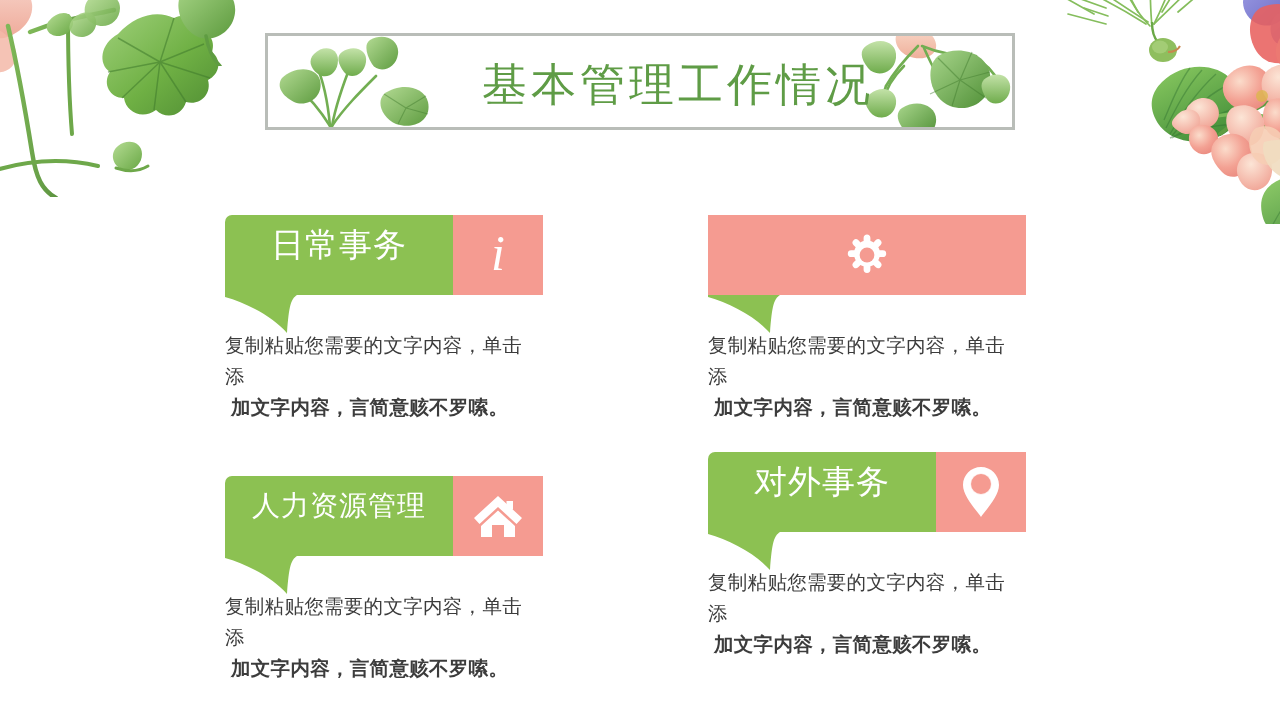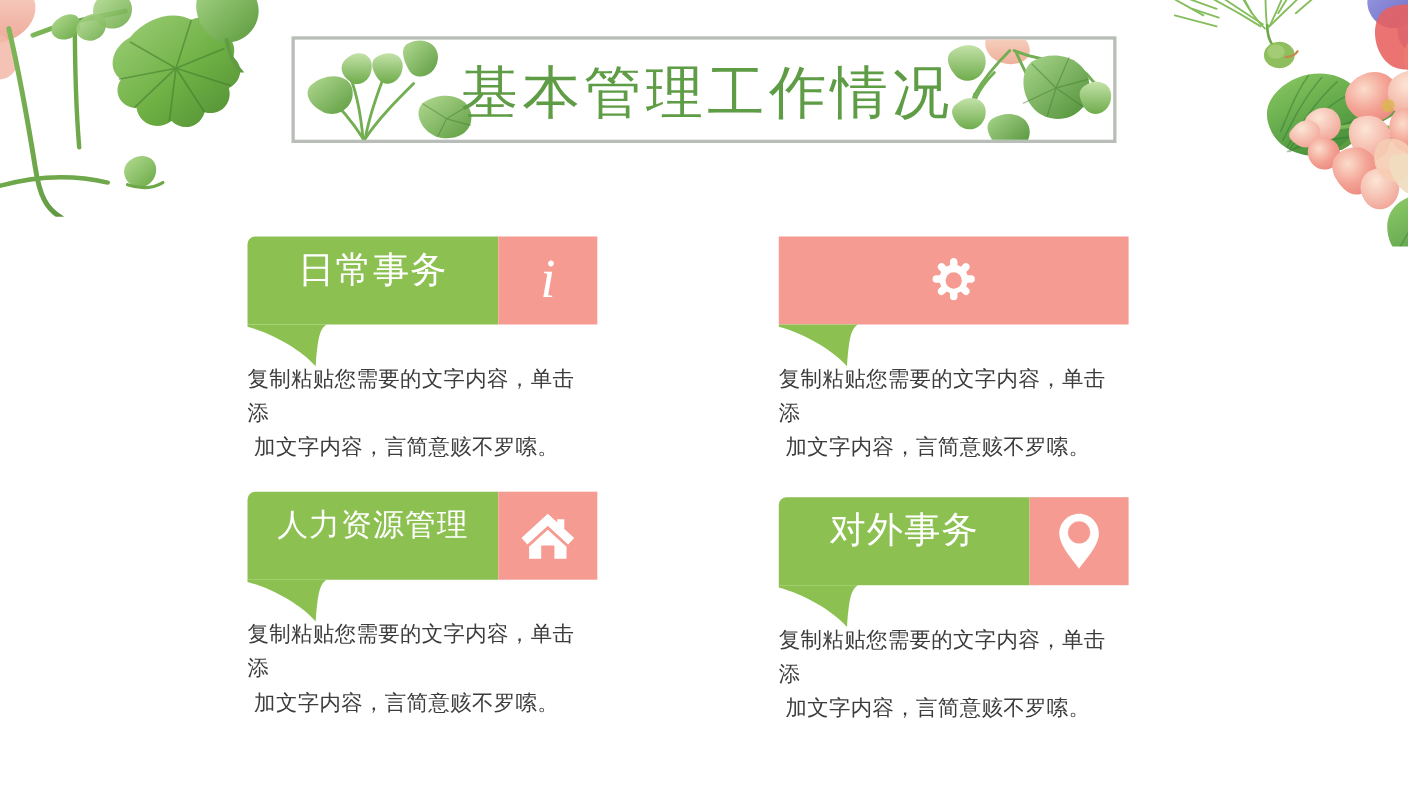--- a/index.html
+++ b/index.html
@@ -19,25 +19,26 @@
   .title-frame{
     position:absolute;left:265px;top:33px;width:750px;height:97px;
     border:3px solid #b9bdb8;
     box-sizing:border-box;
     background:#ffffff;
     overflow:hidden;
   }
   .title-text{
     position:absolute;left:0;top:0;width:750px;height:97px;
     display:flex;align-items:center;justify-content:center;
-    font-size:52px;
+    font-size:45px;
     color:#5f9c46;
     letter-spacing:4px;
     font-weight:400;
     z-index:4;
+    padding-left:35px;
   }
   .frame-deco{position:absolute;z-index:2;}
 
   
   .card{position:absolute;width:318px;}
   .card-head{position:relative;height:80px;display:flex;}
   .head-label{
     flex:0 0 228px;
     background:#8cc152;
     border-top-left-radius:7px;
@@ -59,21 +60,21 @@
     position:absolute;left:0;top:80px;width:80px;height:38px;overflow:visible;
   }
   .card-body{
     margin-top:35px;
     font-size:19.5px;
     line-height:31px;
     color:#3c3c3c;
     width:302px;
     letter-spacing:0.3px;
   }
-  .card-body .l2{display:block;padding-left:6px;}
+  .card-body .l2{display:block;padding-left:6px;font-weight:bold;}
 
   .info-i{
     font-family:"Liberation Serif","DejaVu Serif",serif;
     font-style:italic;
     font-size:50px;
     line-height:1;
     color:#ffffff;
     font-weight:400;
     transform:translateY(-2px);
   }
@@ -351,21 +352,21 @@
       <svg class="tail" viewBox="0 0 80 38">
         <path d="M0 0 L72 0 C66 4 64 10 62 38 C48 22 22 8 0 2 Z" fill="#8cc152"></path>
       </svg>
     </div>
     <div class="card-body">
       <span>复制粘贴您需要的文字内容，单击添</span>
       <span class="l2">加文字内容，言简意赅不罗嗦。</span>
     </div>
   </div>
 
-  <div class="card" style="left:225px;top:447px;">
+  <div class="card" style="left:225px;top:476px;">
     <div class="card-head">
       <div class="head-label narrow">人力资源管理</div>
       <div class="head-icon">
         <svg width="50" height="46" viewBox="0 0 50 46">
           <g fill="#ffffff">
             <path d="M25 3 L49 25 L43.5 31 L25 14 L6.5 31 L1 25 Z"></path>
             <path d="M33.5 8 h6.5 v8.5 h-6.5 z"></path>
             <path d="M25 17.5 L42 33 v11 h-11 v-12 h-12 v12 h-11 v-11 z"></path>
           </g>
         </svg>

